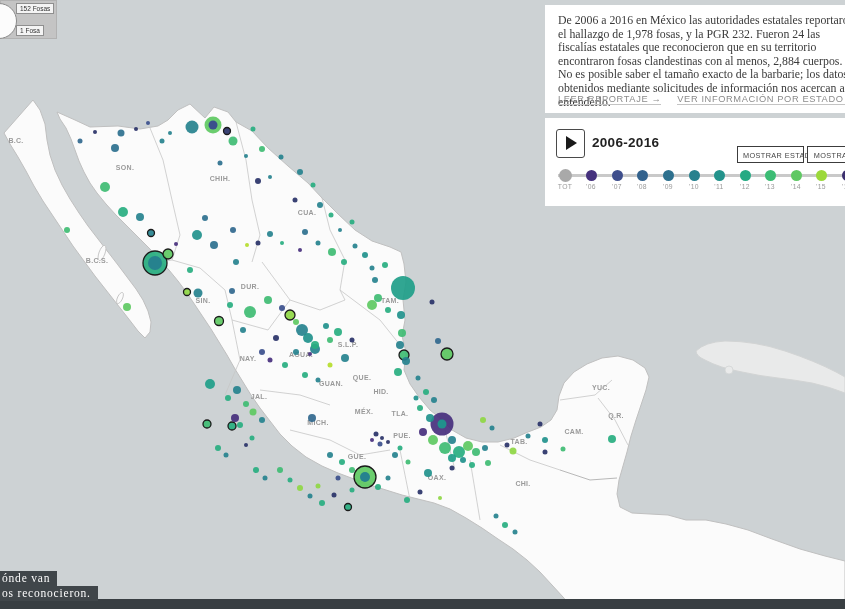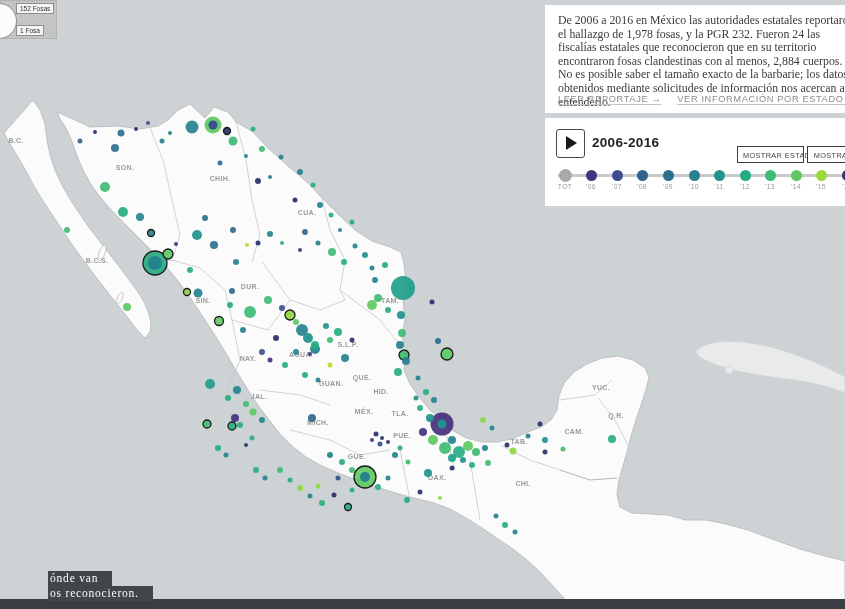--- a/index.html
+++ b/index.html
@@ -39,21 +39,21 @@
           text-align:center;cursor:pointer;white-space:nowrap;padding:0 5px;box-sizing:border-box;}
   .tl-btn1{left:737px;width:67px;}
   .tl-btn2{left:807px;width:60px;}
   .tl-line{position:absolute;left:558px;top:174px;width:287px;height:2.5px;background:#c9c9c9;}
   .tl-dot{position:absolute;border-radius:50%;cursor:pointer;}
   .tl-lbl{position:absolute;top:183px;width:30px;margin-left:-15px;text-align:center;
           font-size:6.8px;color:#9a9a9a;letter-spacing:.3px;}
   
   .brand{position:absolute;left:0;background:#40464a;color:#fdfdfd;
          font-family:"Liberation Serif","DejaVu Serif",serif;font-size:11.5px;
-         letter-spacing:.8px;line-height:15px;height:15px;padding:0 14px 0 2px;white-space:nowrap;margin-left:48px;}
+         letter-spacing:.8px;line-height:15px;height:15px;padding:0 7px 0 2px;white-space:nowrap;}
   .brand1{top:571px;} .brand2{top:586px;}
   .bottom-bar{position:absolute;left:0;top:599px;width:845px;height:10px;background:#383e42;}
 </style>
 </head>
 <body>
 
 <div id="app">
 
   <svg id="map-svg" width="845" height="609" viewBox="0 0 845 609">
     <rect x="0" y="0" width="845" height="609" fill="#cdd2d4"></rect>

